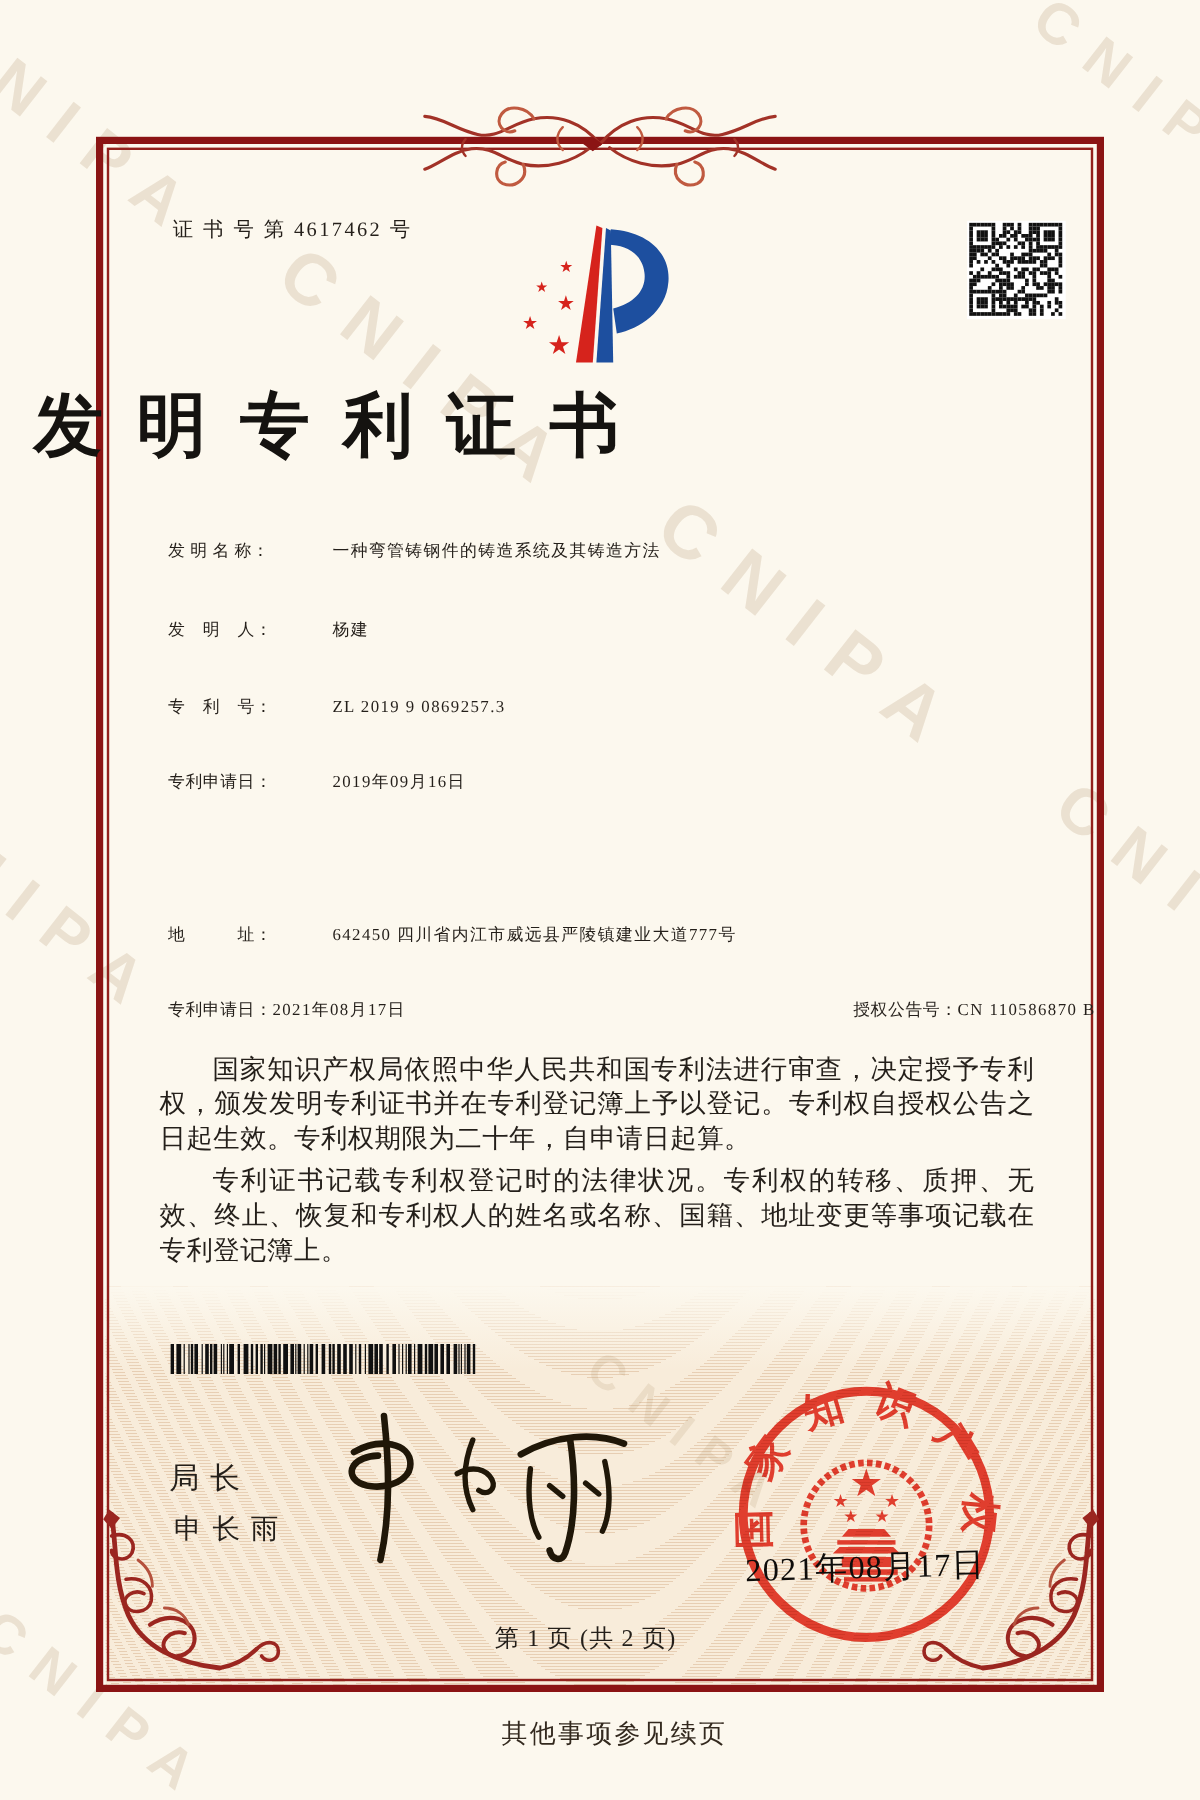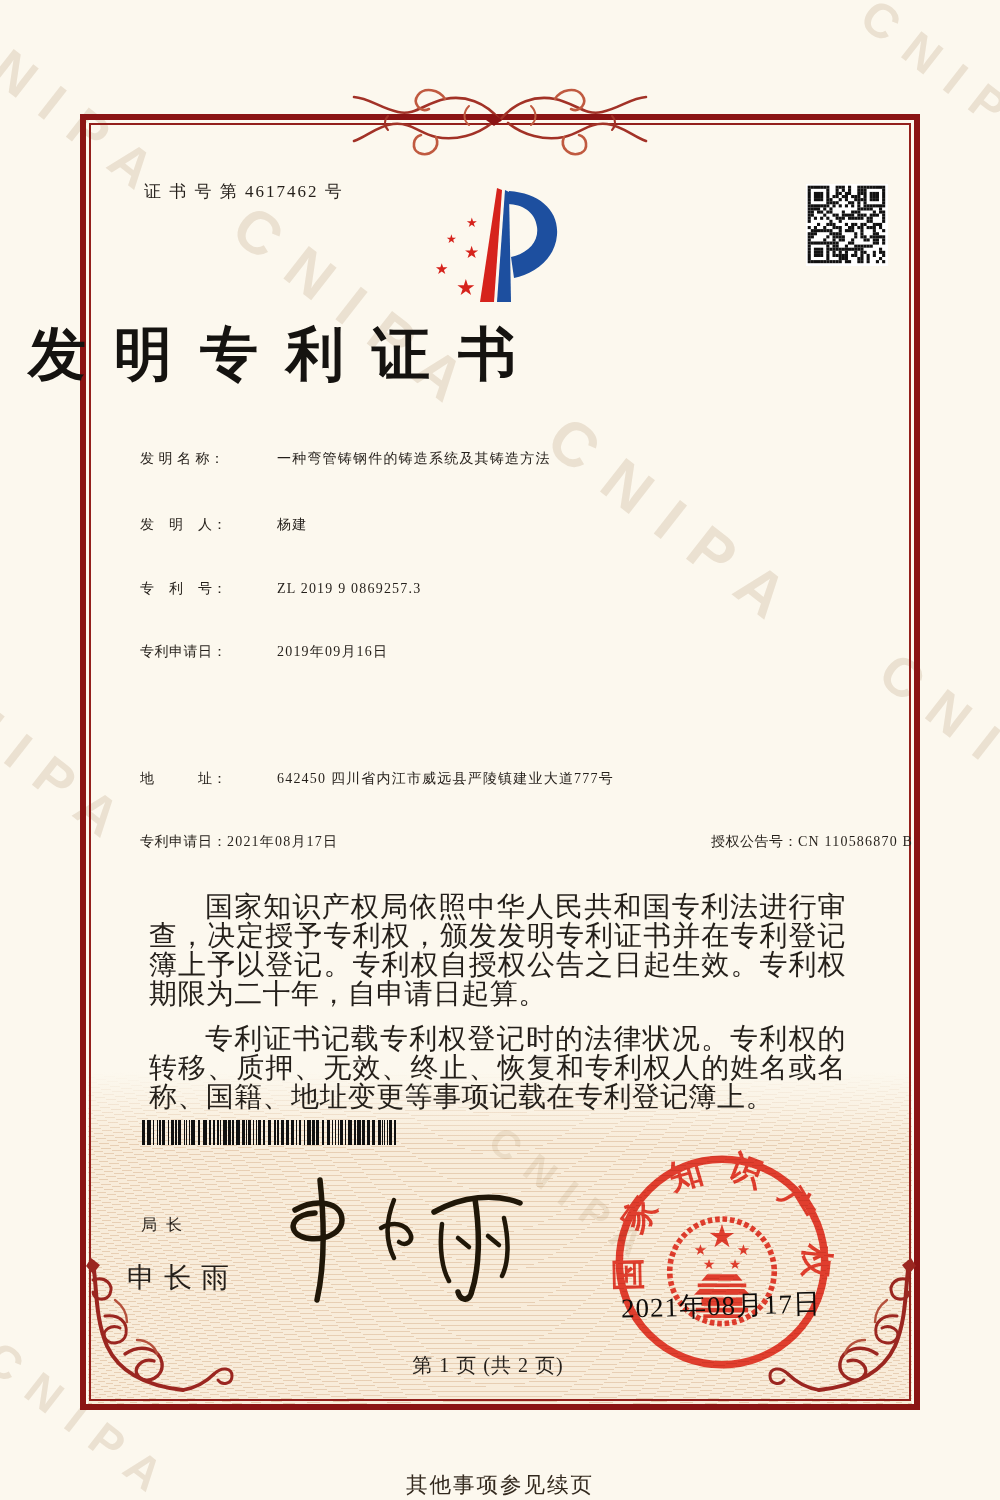--- a/index.html
+++ b/index.html
@@ -37,38 +37,38 @@
 
   .title{position:absolute;left:0;top:316px;width:100%;margin:0;z-index:5;text-align:left;
          font-size:58px;font-weight:700;letter-spacing:28px;text-indent:28px;color:#151310;}
 
   .row{position:absolute;left:140px;z-index:5;font-size:14px;white-space:nowrap;letter-spacing:.5px;}
   .row .flabel{display:inline-block;min-width:137px;}
   .row .fvalue{letter-spacing:1.2px;}
   .grant-pair{position:absolute;left:555px;top:0;margin-left:16px;}
 
   .body-text{position:absolute;left:133px;top:876px;width:729px;z-index:5;}
-  .body-text p{margin:16px;font-size:28px;line-height:29px;text-align:justify;text-indent:2em;
+  .body-text p{margin:0;font-size:22px;line-height:29px;text-align:justify;text-indent:2em;
                letter-spacing:.4px;}
   .body-text p + p{margin-top:6px;}
 
   .barcode{position:absolute;left:142px;top:1120px;z-index:5;}
 
-  .signer-title{position:absolute;left:141px;top:1215px;z-index:5;font-size:16px;letter-spacing:9px;}
-  .signer-name{position:absolute;left:127px;top:1259px;z-index:5;font-size:28px;letter-spacing:9px;}
+  .signer-title{position:absolute;left:141px;top:1215px;z-index:5;font-size:25px;letter-spacing:9px;}
+  .signer-name{position:absolute;left:145px;top:1259px;z-index:5;font-size:23px;letter-spacing:9px;}
   .signature{position:absolute;left:282px;top:1176px;z-index:6;}
 
   .seal-wrap{position:absolute;left:610px;top:1150px;z-index:5;mix-blend-mode:multiply;opacity:.95;}
   .seal-date{position:absolute;left:621px;top:1288px;z-index:7;font-size:27px;letter-spacing:1px;
              color:#0e0c0a;transform:rotate(-1.5deg);white-space:nowrap;}
 
   .page-info{position:absolute;left:288px;top:1352px;width:400px;z-index:5;text-align:center;
              font-size:20px;letter-spacing:1px;}
-  .continuation{position:absolute;left:300px;top:1430px;width:400px;z-index:5;text-align:center;
-                font-size:21.5px;letter-spacing:2px;color:#33291e;margin-top:40px;}
+  .continuation{position:absolute;left:312px;top:1430px;width:400px;z-index:5;text-align:center;
+                font-size:21.5px;letter-spacing:2px;color:#33291e;}
 </style>
 </head>
 <body>
 
 <div class="page">
 
   <div class="lower-texture"></div>
 
   <div class="wm" style="left:-28px;top:0px;font-size:54px">CNIPA</div>
   <div class="wm" style="left:884px;top:-12px;font-size:48px">CNIPA</div>

